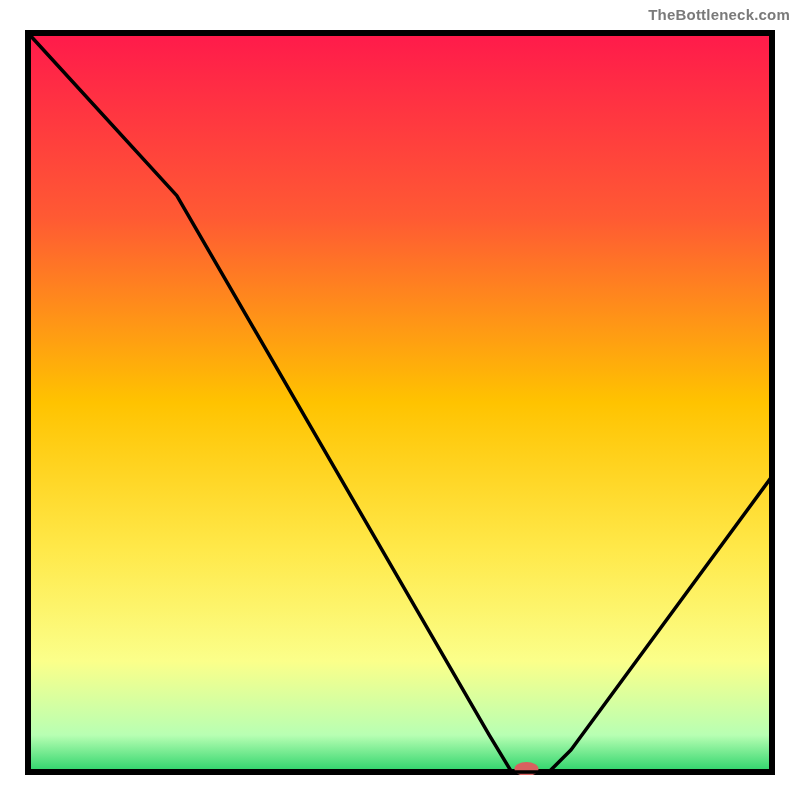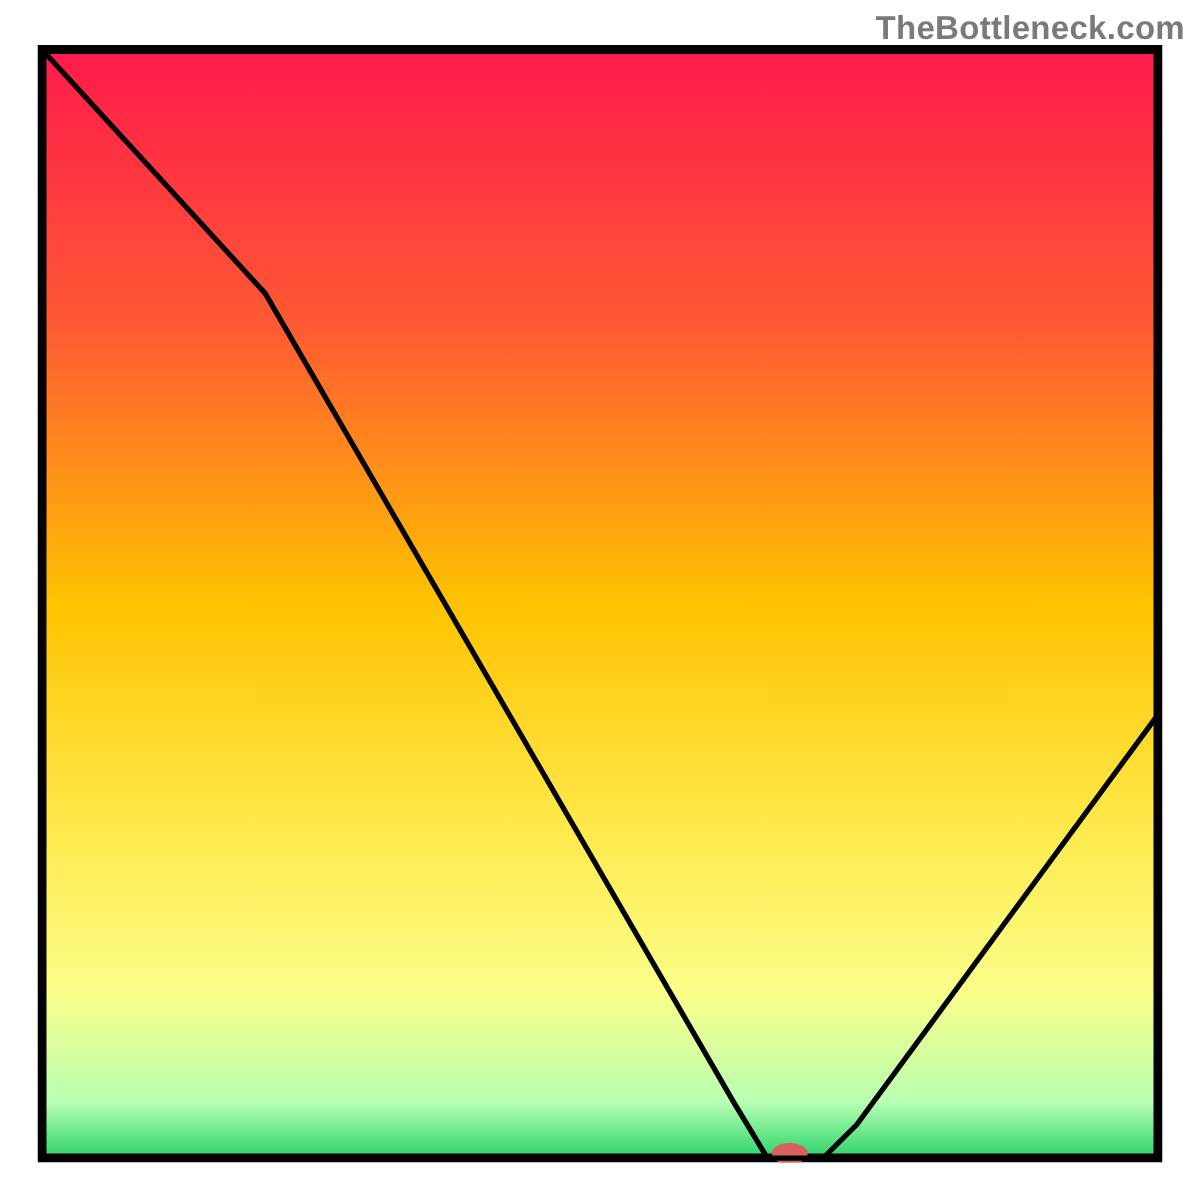--- a/index.html
+++ b/index.html
@@ -3,21 +3,21 @@
 <meta charset="utf-8">
 <style>
   * { margin: 0; padding: 0; box-sizing: border-box; }
   html, body { width: 800px; height: 800px; overflow: hidden; background: #fff; }
   .wrap { position: relative; width: 800px; height: 800px; }
   .watermark {
     position: absolute;
     top: 6px;
     right: 10px;
     font-family: Arial, Helvetica, sans-serif;
-    font-size: 22px;
+    font-size: 15px;
     font-weight: 600;
     color: #7a7a7a;
     letter-spacing: 0.2px;
   }
   .plot {
     position: absolute;
     left: 25px;
     top: 30px;
     width: 750px;
     height: 745px;

